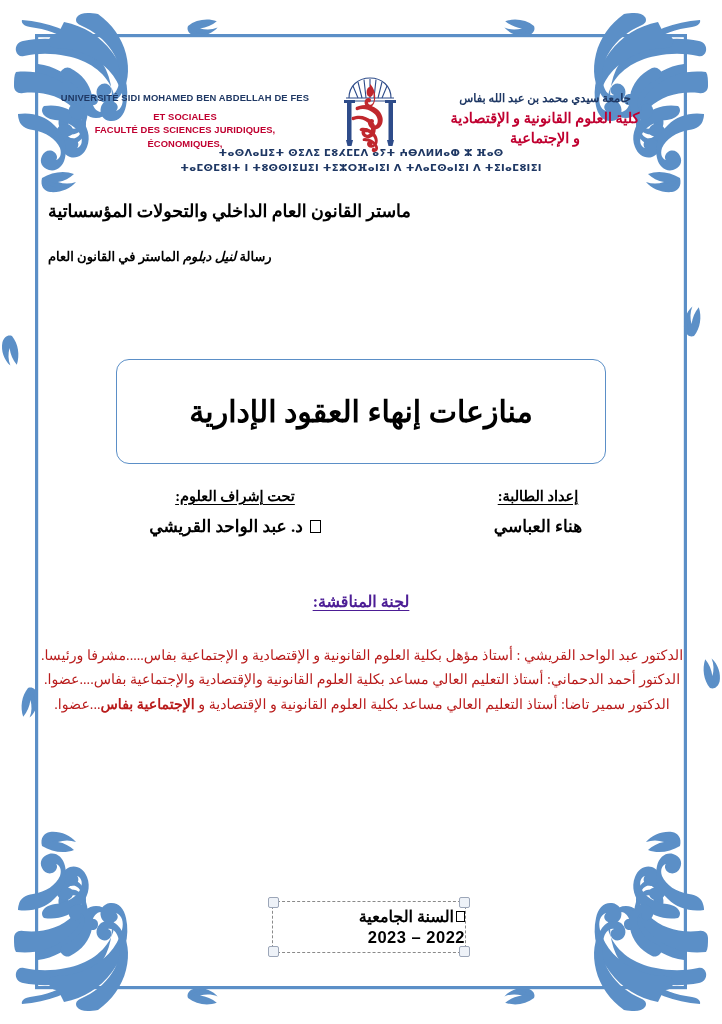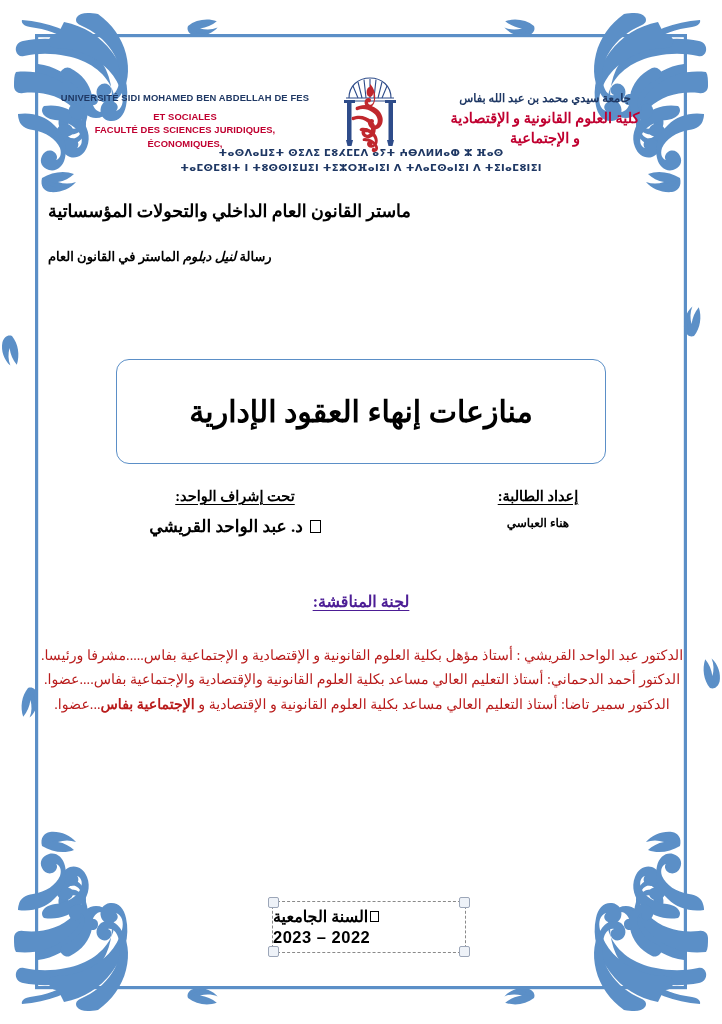--- a/index.html
+++ b/index.html
@@ -156,21 +156,21 @@
   }
   .col-sup { left: 50px; width: 250px; }
   .col-stu { right: 24px; width: 200px; }
   .col .lbl {
     font-size: 14.5px;
     font-weight: bold;
     text-decoration: underline;
     text-underline-offset: 2.5px;
   }
   .col .val {
-    font-size: 12px;
+    font-size: 17px;
     font-weight: bold;
     margin-top: 11px;
     white-space: nowrap;
   }
   .col-sup .val { font-size: 17px; }
   .tofu {
     display: inline-block;
     width: 11px;
     height: 13px;
     border: 1.4px solid #000;
@@ -218,21 +218,21 @@
     width: 194px;
     height: 52px;
     border: 1.2px dashed #8A8A8A;
     box-sizing: border-box;
   }
   .year-inner {
     position: absolute;
     inset: 0;
     display: flex;
     flex-direction: column;
-    align-items: flex-end;
+    align-items: flex-start;
     justify-content: center;
     direction: rtl;
   }
   .year-inner .y1 {
     font-size: 16px;
     font-weight: bold;
     color: #000;
     letter-spacing: -0.4px;
   }
   .year-inner .y1 .tofu2 {
@@ -448,21 +448,21 @@
     <span>رسالة </span><span class="it">لنيل دبلوم</span><span> الماستر في القانون العام</span>
   </div>
 
 
   <div class="title-box">
     <div class="ttl">منازعات إنهاء العقود الإدارية</div>
   </div>
 
   <div class="people">
     <div class="col col-sup">
-      <div class="lbl">تحت إشراف الواحد:</div>
+      <div class="lbl">تحت إشراف العلوم:</div>
       <div class="val"><span class="tofu"></span><span>د. عبد الواحد القريشي</span></div>
     </div>
     <div class="col col-stu">
       <div class="lbl">إعداد الطالبة:</div>
       <div class="val">هناء العباسي</div>
     </div>
   </div>
 
   <div class="jury-head">لجنة المناقشة:</div>
 

